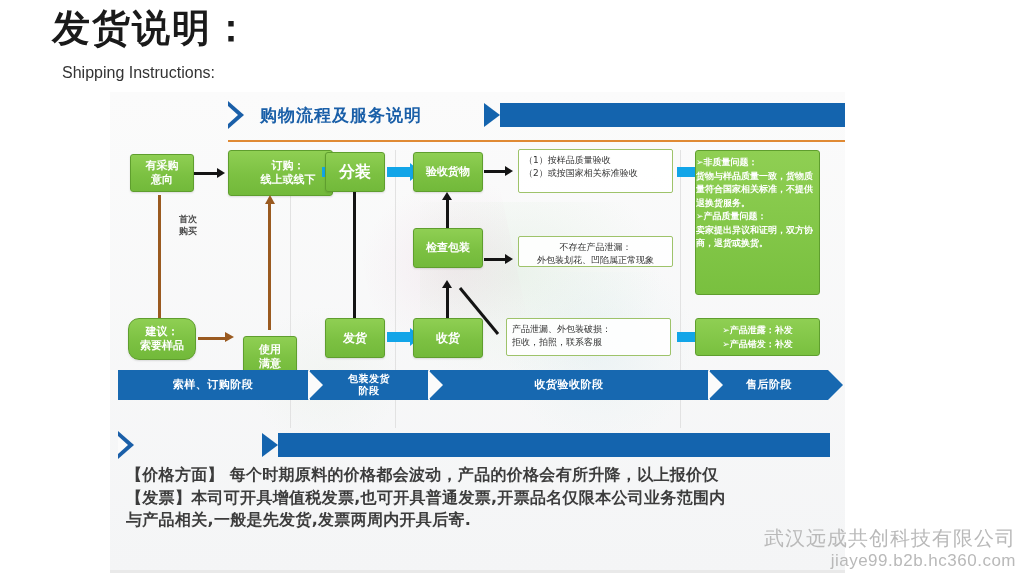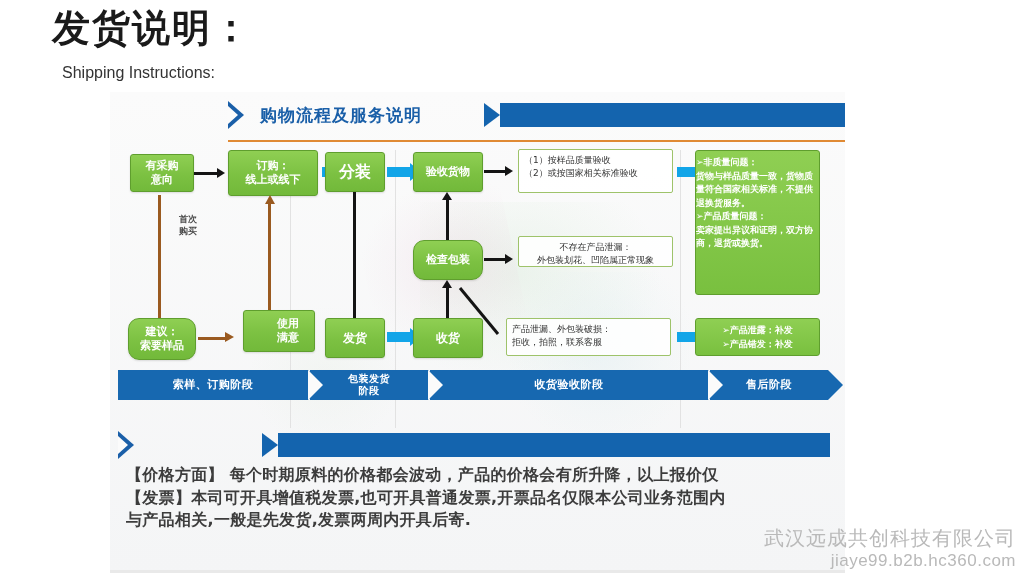--- a/index.html
+++ b/index.html
@@ -241,21 +241,21 @@
     <div class="orange-rule"></div>
 
     <div class="gbox" style="left:20px;top:62px;width:62px;height:36px;font-size:11px;">有采购
 意向</div>
 
     <div class="ar-black" style="left:84px;top:76px;width:32px;height:10px;">
       <div class="shaft" style="left:0;top:3.5px;width:24px;height:3px;"></div>
       <div class="head-r" style="left:23px;top:0;"></div>
     </div>
 
-    <div class="gbox" style="left:118px;top:58px;width:88px;height:44px;font-size:11px;">订购：
+    <div class="gbox" style="left:118px;top:58px;width:88px;height:44px;font-size:11px;padding-left:15px;">订购：
 线上或线下</div>
 
     <div class="ar-blue" style="left:212px;top:70px;width:38px;height:20px;">
       <div class="shaft" style="left:0;top:5px;width:24px;height:10px;"></div>
       <div class="head" style="left:23px;top:1px;"></div>
     </div>
 
     <div class="gbox" style="left:215px;top:60px;width:58px;height:38px;font-size:16px;">分装</div>
 
     <div class="ar-blue" style="left:277px;top:70px;width:38px;height:20px;">
@@ -298,21 +298,21 @@
     <div class="ar-black" style="left:239px;top:100px;width:10px;height:140px;">
       <div class="shaft" style="left:3.5px;top:0;width:3px;height:132px;"></div>
       <div class="head-d" style="left:0;top:130px;"></div>
     </div>
 
     <div class="ar-black" style="left:332px;top:100px;width:10px;height:50px;">
       <div class="shaft" style="left:3.5px;top:8px;width:3px;height:42px;"></div>
       <div class="head-u" style="left:0;top:0;"></div>
     </div>
 
-    <div class="gbox" style="left:303px;top:148px;width:68px;height:38px;font-size:11px;border-radius:11px;">检查包装</div>
+    <div class="gbox" style="left:303px;top:136px;width:68px;height:38px;font-size:11px;">检查包装</div>
 
     <div class="ar-black" style="left:374px;top:162px;width:32px;height:10px;">
       <div class="shaft" style="left:0;top:3.5px;width:22px;height:3px;"></div>
       <div class="head-r" style="left:21px;top:0;"></div>
     </div>
 
     <div class="wbox" style="left:408px;top:144px;width:155px;height:31px;text-align:center;">不存在产品泄漏：
 外包装划花、凹陷属正常现象</div>
 
     <div class="ar-black" style="left:332px;top:188px;width:10px;height:48px;">
@@ -324,21 +324,21 @@
     </svg>
 
     <div class="gbox" style="left:18px;top:226px;width:66px;height:40px;font-size:11px;border-radius:11px;">建议：
 索要样品</div>
 
     <div class="ar-brown" style="left:88px;top:240px;width:40px;height:12px;">
       <div class="shaft" style="left:0;top:4.5px;width:28px;height:3px;"></div>
       <div class="head-r" style="left:27px;top:0;"></div>
     </div>
 
-    <div class="gbox" style="left:133px;top:218px;width:52px;height:40px;font-size:11px;padding-left:18px;">使用
+    <div class="gbox" style="left:133px;top:244px;width:52px;height:40px;font-size:11px;">使用
 满意</div>
 
     <div class="gbox" style="left:215px;top:226px;width:58px;height:38px;font-size:12px;">发货</div>
 
     <div class="ar-blue" style="left:277px;top:235px;width:38px;height:20px;">
       <div class="shaft" style="left:0;top:5px;width:24px;height:10px;"></div>
       <div class="head" style="left:23px;top:1px;"></div>
     </div>
 
     <div class="gbox" style="left:303px;top:226px;width:68px;height:38px;font-size:12px;">收货</div>

